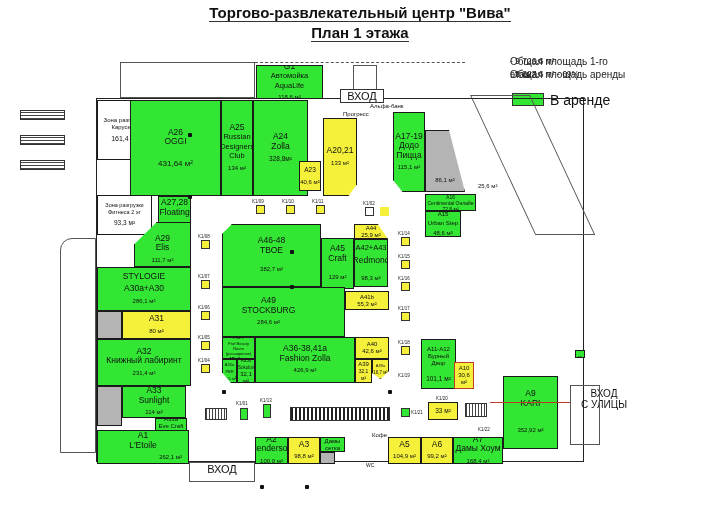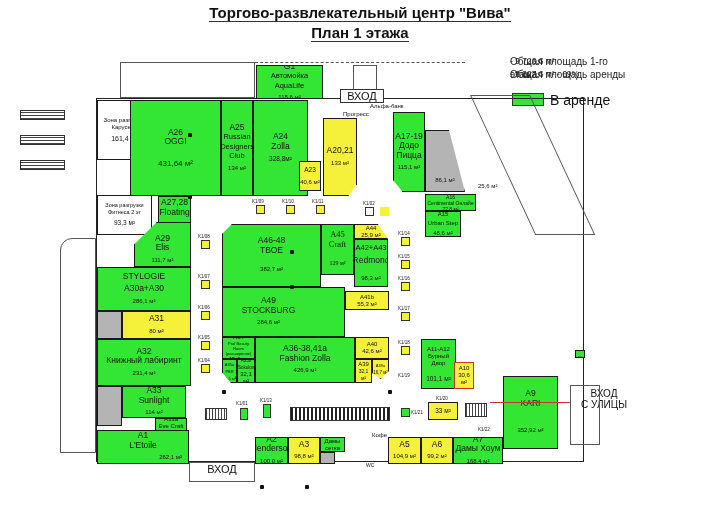--- a/index.html
+++ b/index.html
@@ -176,21 +176,21 @@
   <span>A1</span>
   <span>L'Etoile</span>
   <span class="a" style="font-size:6px;align-self:flex-end;margin-right:6px;">262,1 м²</span>
 </div>
 
 <div class="room g" style="left:222px;top:224px;width:99px;height:63px;clip-path:polygon(10% 0,100% 0,100% 100%,0 100%,0 16%);">
   <span>A46-48</span>
   <span>ТВОЕ</span>
   <span class="a" style="font-size:6px;margin-top:10px;">382,7 м²</span>
 </div>
-<div class="room g" style="left:321px;top:224px;width:33px;height:51px;font-family:Liberation Serif, serif;">
+<div class="room g" style="left:321px;top:238px;width:33px;height:51px;">
   <span>A45</span>
   <span>Craft</span>
   <span class="a" style="font-size:6px;margin-top:10px;">129 м²</span>
 </div>
 <div class="room y small" style="left:354px;top:224px;width:34px;height:15px;clip-path:polygon(0 0,70% 0,100% 100%,0 100%);">
   <span>A44</span>
   <span>25,9 м²</span>
 </div>
 <div class="room g" style="left:354px;top:239px;width:34px;height:48px;">
   <span style="font-size:7.5px;">A42+A43</span>

